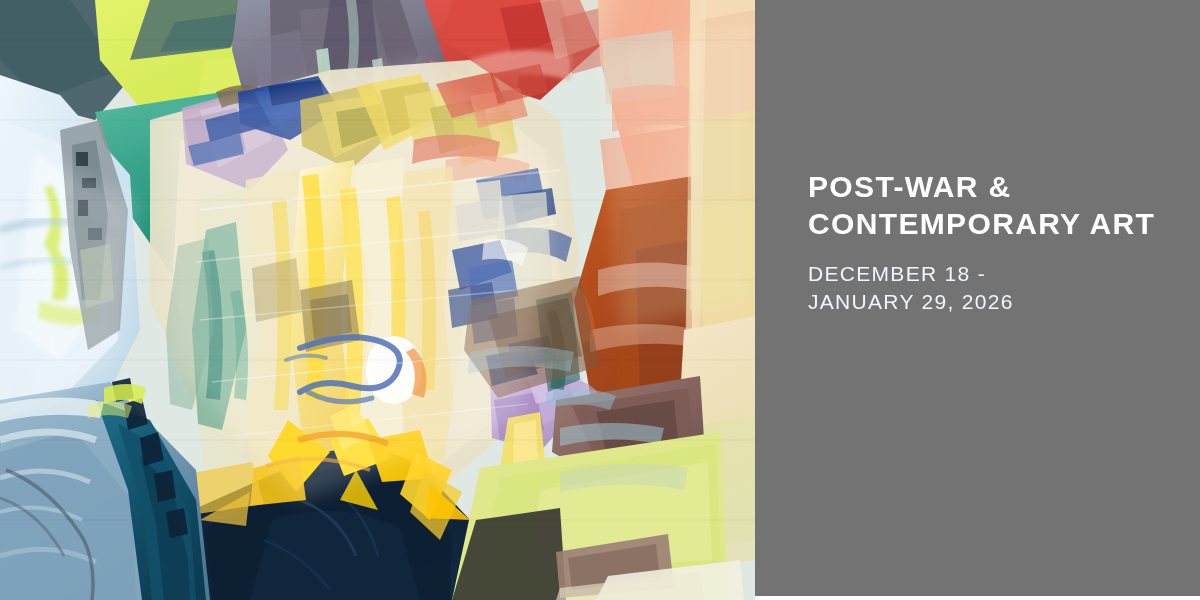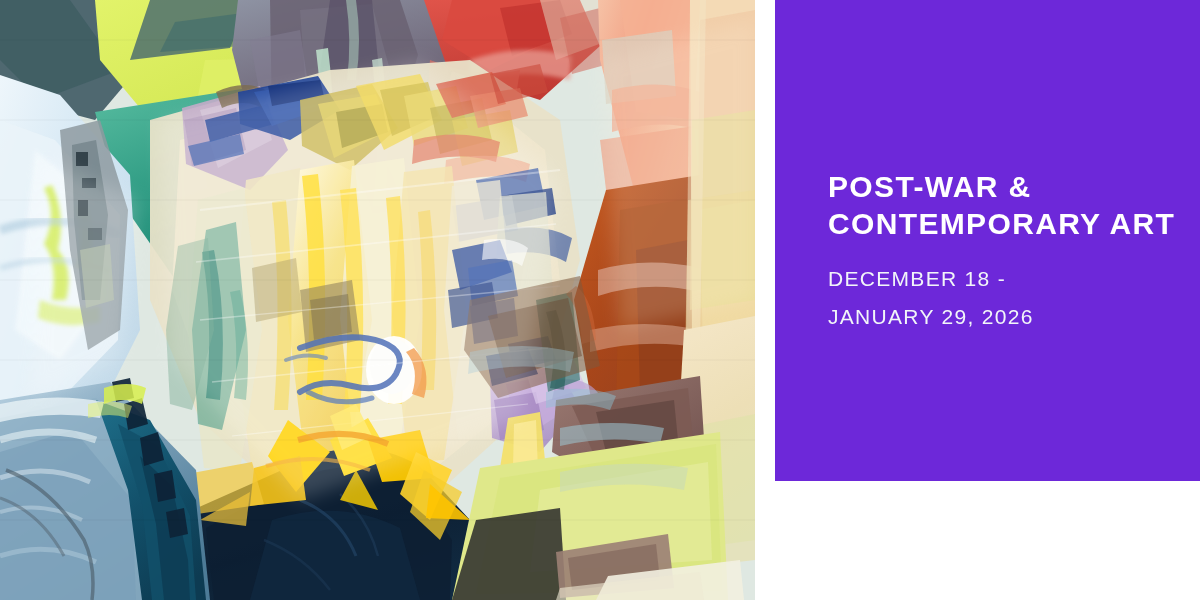--- a/index.html
+++ b/index.html
@@ -22,24 +22,23 @@
     height:600px;
     overflow:hidden;
     background:#cfe0e8;
     flex:0 0 755px;
   }
   .artwork svg{display:block;width:755px;height:600px;}
 
   
   .info-panel{
     flex:1 1 auto;
-    height:481px;
-    background:#6d28d9;
+    height:596px;
+    background:#737373;
     position:relative;
-    margin-left:20px;
   }
   .info-inner{
     position:absolute;
     left:53px;
     top:168px;
     right:20px;
   }
   .exhibition-title{
     margin:0;
     color:#ffffff;
@@ -48,21 +47,21 @@
     font-weight:bold;
     letter-spacing:1.35px;
     text-transform:uppercase;
     white-space:pre-line;
   }
   .exhibition-dates{
     margin:0;
     padding-top:18px;
     color:#f2f5f9;
     font-size:21px;
-    line-height:38px;
+    line-height:28px;
     font-weight:400;
     letter-spacing:1.3px;
     text-transform:uppercase;
     white-space:pre-line;
   }
 </style>
 </head>
 <body>
 
 <div class="banner">

